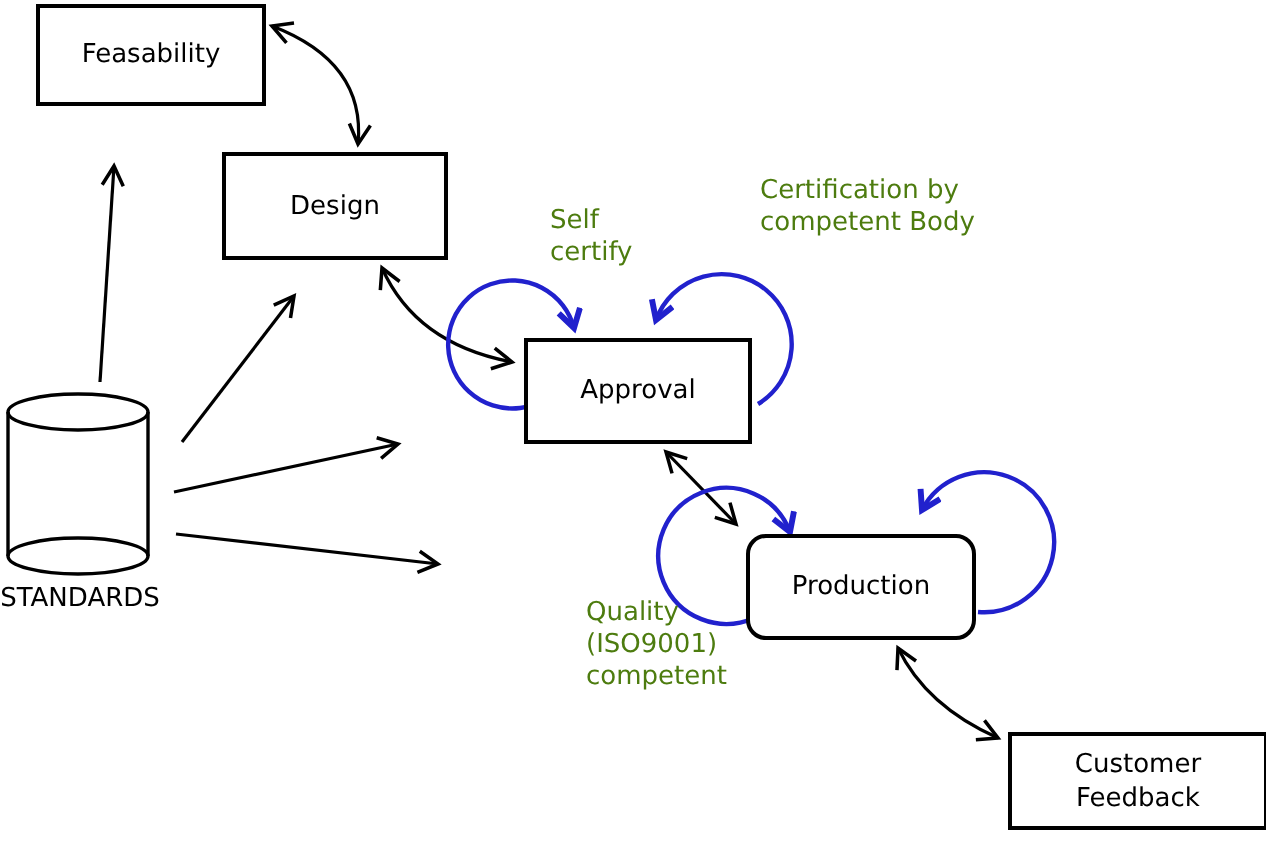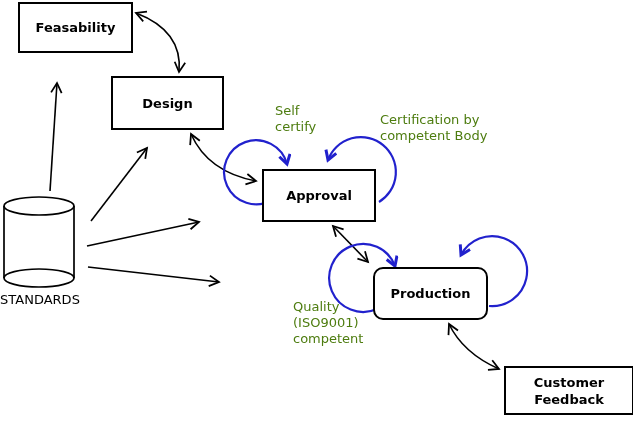--- a/index.html
+++ b/index.html
@@ -5,39 +5,39 @@
   html,body{margin:0;padding:0;background:#fff;}
   #stage{
     position:relative;width:633px;height:421px;background:#ffffff;overflow:hidden;
     font-family:"DejaVu Sans","Liberation Sans",sans-serif;
   }
   #wires{position:absolute;left:0;top:0;width:633px;height:421px;}
   .node{
     position:absolute;border:2px solid #000;background:#fff;
     display:flex;align-items:center;justify-content:center;
     font-size:13px;color:#000;text-align:center;line-height:17px;
-    white-space:pre-line;box-sizing:border-box;font-weight:bold;
+    white-space:pre-line;box-sizing:border-box;
   }
   .bluelabel{
     position:absolute;color:#4d7c0f;font-size:13px;line-height:16px;
     white-space:pre-line;
     margin-left:24px;
   }
   .blacklabel{
     position:absolute;color:#000;font-size:13px;line-height:16px;
     white-space:pre-line;text-align:center;
   }
   #node-feasability{left:18px;top:2px;width:115px;height:51px;}
   #node-design{left:111px;top:76px;width:113px;height:54px;}
   #node-approval{left:262px;top:169px;width:114px;height:53px;}
   #node-production{left:373px;top:267px;width:115px;height:53px;border-radius:10px;}
   #node-customer-feedback{left:504px;top:366px;width:130px;height:49px;}
   #label-standards{left:-2px;top:292px;width:84px;}
   #label-self-certify{left:251px;top:103px;}
-  #label-certification{left:356px;top:112px;}
+  #label-certification{left:356px;top:88px;}
   #label-surveillance{left:527px;top:221px;}
   #label-quality{left:269px;top:299px;}
 </style>
 </head>
 <body>
 
 <div id="stage">
 
   <svg id="wires" viewBox="0 0 633 421" xmlns="http://www.w3.org/2000/svg">
     <defs>

